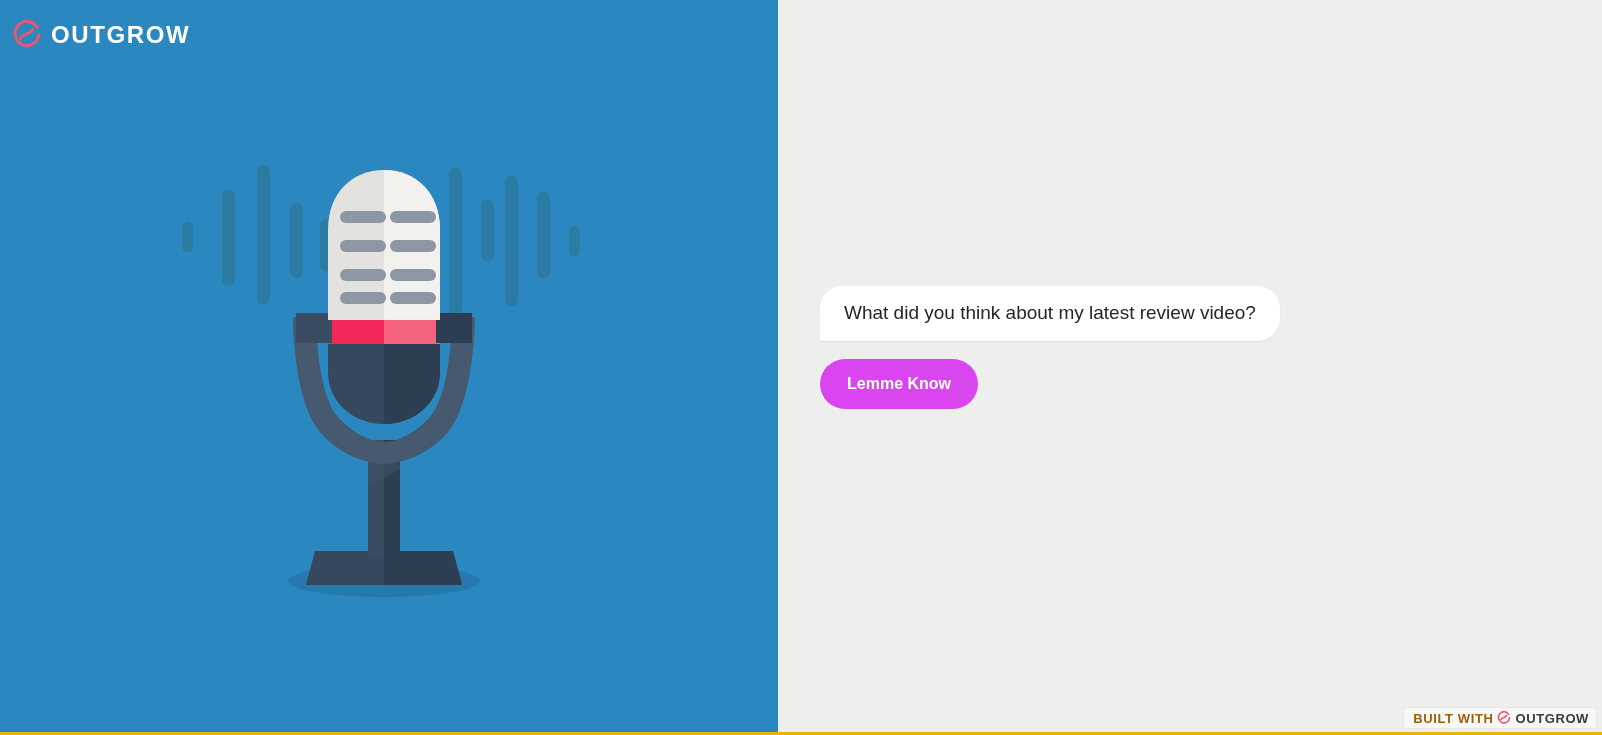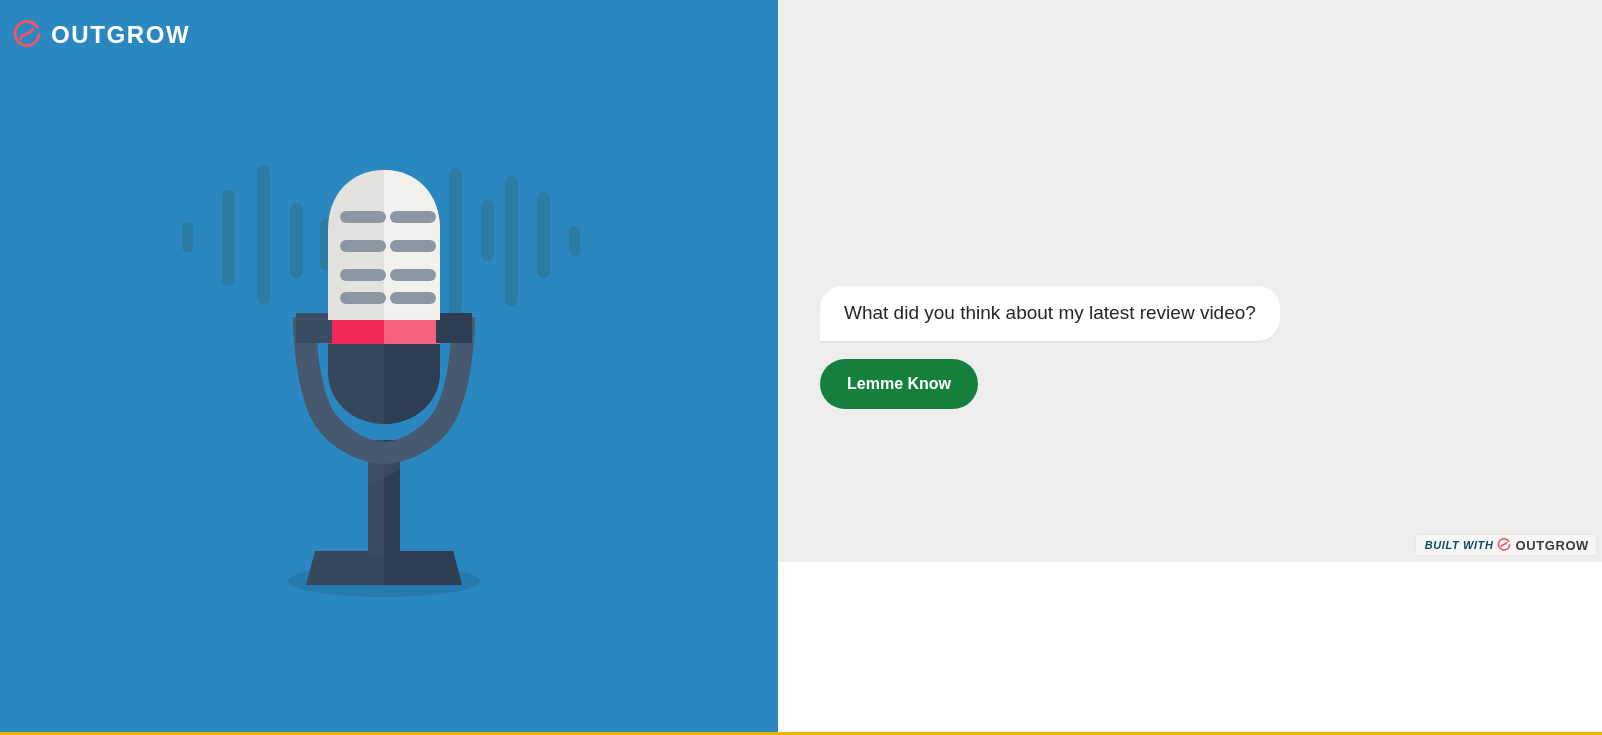--- a/index.html
+++ b/index.html
@@ -55,21 +55,21 @@
     left: 0; top: 0;
     width: 778px;
     height: 735px;
   }
 
   
   .right-panel {
     position: absolute;
     left: 778px; top: 0;
     width: 824px;
-    height: 562px;
+    height: 735px;
     background: #eeeeec;
   }
 
   .chat-area {
     position: absolute;
     left: 42px;
     top: 286px;
     width: 740px;
   }
 
@@ -83,21 +83,21 @@
     padding: 14px 24px 15px 24px;
     border-radius: 22px 22px 22px 0;
     box-shadow: 0 1px 2px rgba(0,0,0,0.07);
     white-space: nowrap;
   }
 
   .answers { margin-top: 18px; }
 
   .answer-btn {
     display: inline-block;
-    background: #15803d;
+    background: #d946ef;
     color: #ffffff;
     font-size: 16px;
     font-weight: bold;
     line-height: 1;
     padding: 17px 27px;
     border: none;
     border-radius: 26px;
     cursor: pointer;
     font-family: "Liberation Sans", sans-serif;
   }
@@ -109,26 +109,25 @@
     bottom: 7px;
     display: flex;
     align-items: center;
     gap: 4px;
     background: #f7f7f5;
     padding: 3px 7px 3px 9px;
     border-radius: 3px;
     box-shadow: 0 0 2px rgba(0,0,0,0.10);
   }
   .built-with-label {
-    color: #0c4a6e;
-    font-size: 11px;
+    color: #a16207;
+    font-size: 13px;
     font-weight: bold;
     letter-spacing: 0.6px;
     line-height: 1;
-    font-style: italic;
   }
   .built-with-mark { width: 14px; height: 14px; display: block; }
   .built-with-brand {
     color: #3b3b3b;
     font-size: 13px;
     font-weight: bold;
     letter-spacing: 0.6px;
     line-height: 1;
   }
 </style>

